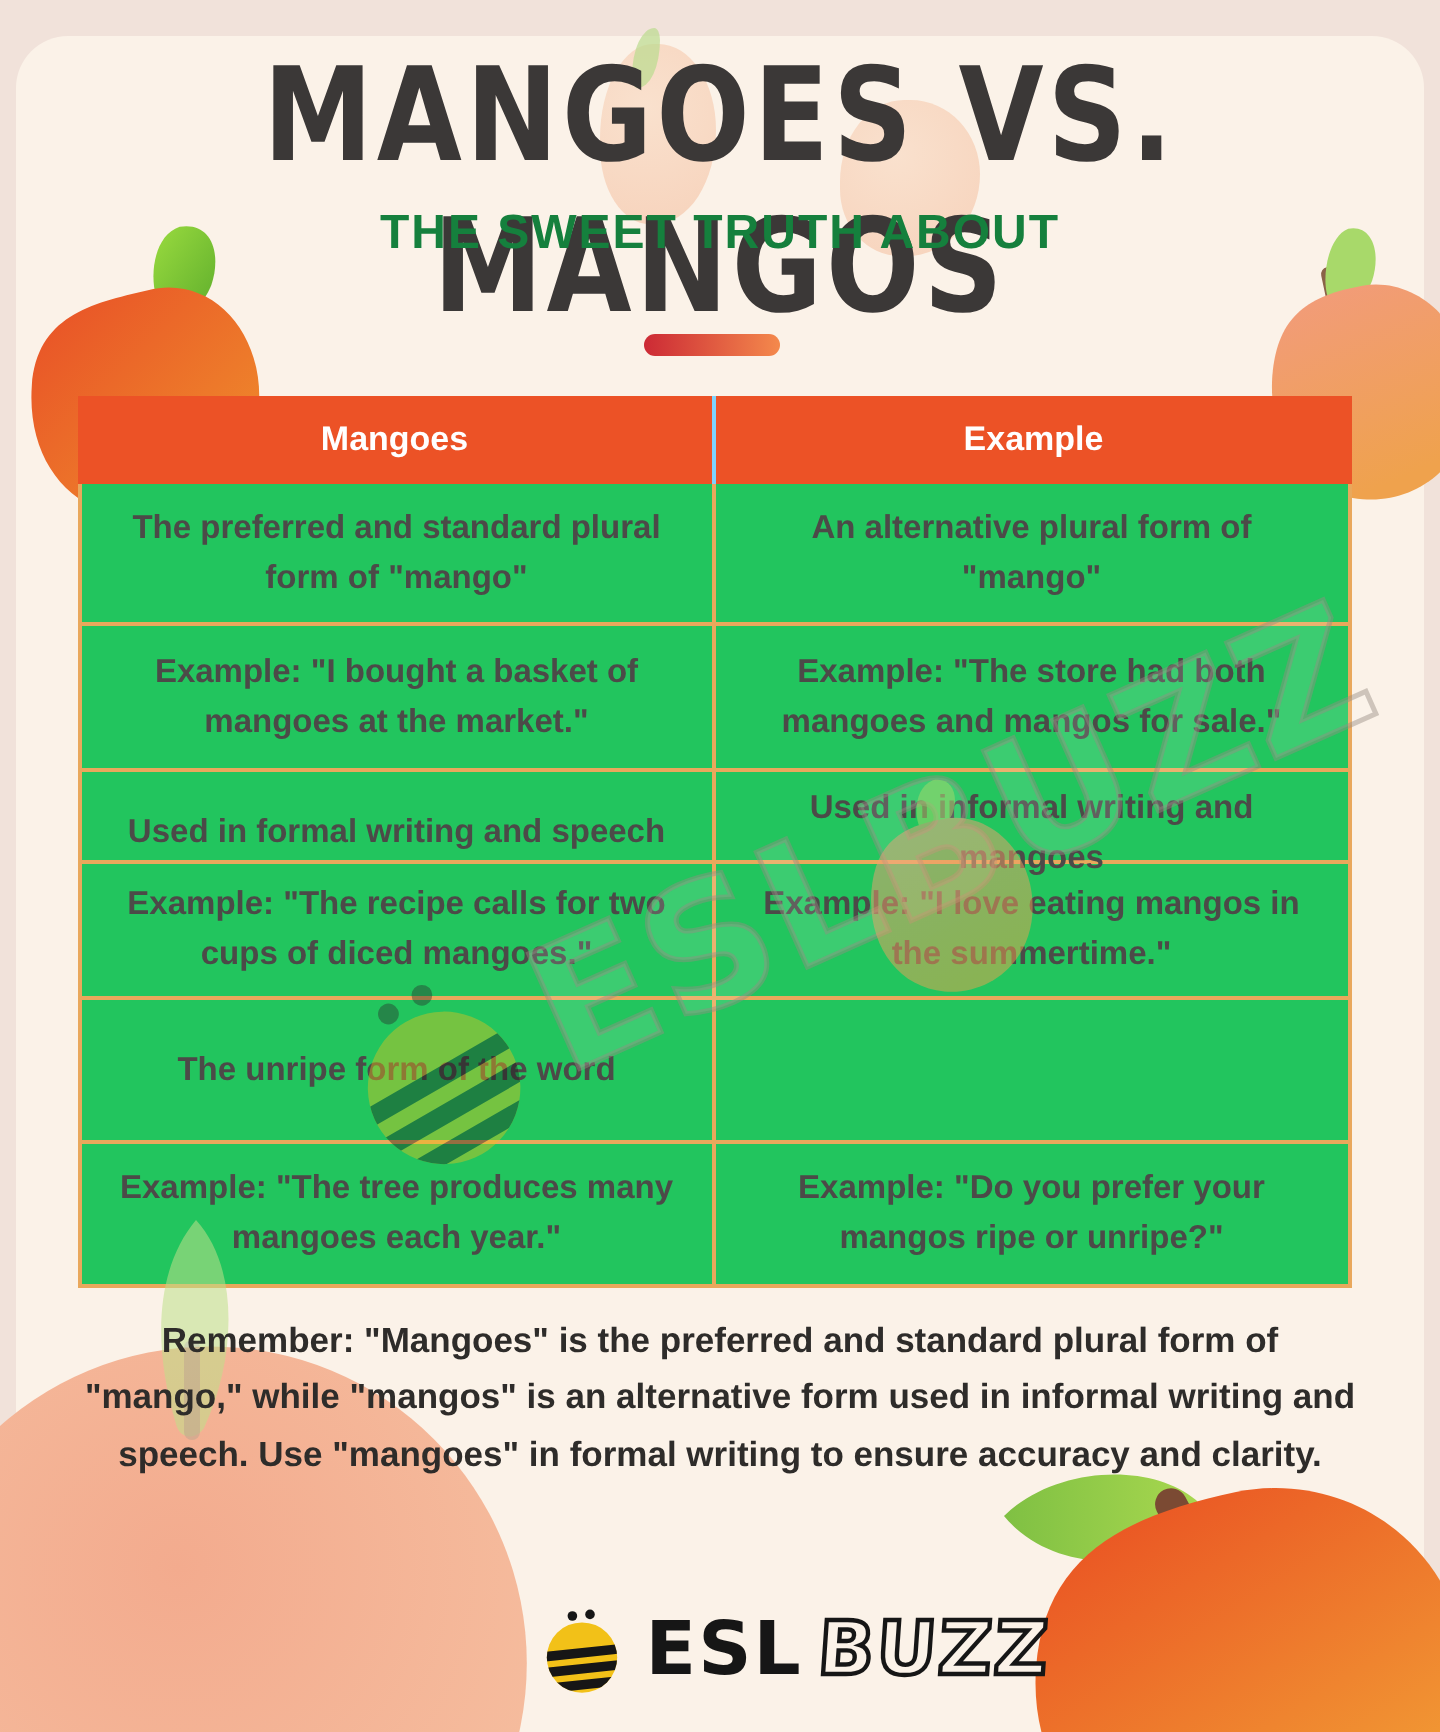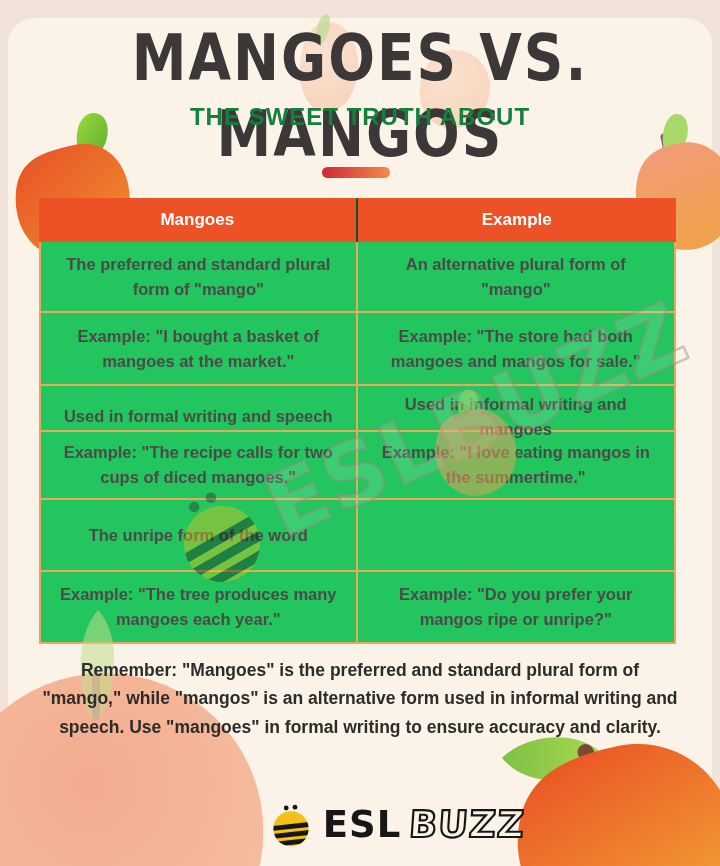--- a/index.html
+++ b/index.html
@@ -27,21 +27,21 @@
   .subtitle{position:absolute;left:0;top:102px;width:100%;text-align:center;z-index:4;
     font-weight:700;font-size:24px;letter-spacing:1px;color:#15803d;line-height:1.25;}
   .divider-pill{position:absolute;left:322px;top:167px;width:68px;height:11px;border-radius:6px;
     background:linear-gradient(90deg,#CC2A35,#F4894C);z-index:4;}
 
   
   .tbl{position:absolute;left:39px;top:198px;width:637px;z-index:2;}
   .tbl-head{display:grid;grid-template-columns:1fr 1fr;background:#EC5226;height:44px;}
   .tbl-head .hcell{display:flex;align-items:center;justify-content:center;color:#FFFFFF;
     font-weight:700;font-size:17px;}
-  .tbl-head .hcell:first-child{border-right:2px solid #14532d;}
+  .tbl-head .hcell:first-child{border-right:2px solid #7dd3fc;}
   .tbl-body{border:2px solid #E9A85C;border-top:none;background:#22c55e;}
   .trow{display:grid;grid-template-columns:1fr 1fr;border-bottom:2px solid #E9A85C;}
   .trow:last-child{border-bottom:none;}
   .tcell{display:flex;align-items:center;justify-content:center;text-align:center;
     padding:6px 16px;color:#4C4A48;font-weight:700;font-size:16.5px;line-height:1.5;}
   .tcell.left{border-right:2px solid #E9A85C;}
   .r1{height:69px}.r2{height:71px}.r3{height:44px}.r4{height:66px}.r5{height:70px}.r6{height:70px}
 
   
   .watermark{position:absolute;left:150px;top:330px;width:470px;height:260px;z-index:3;

